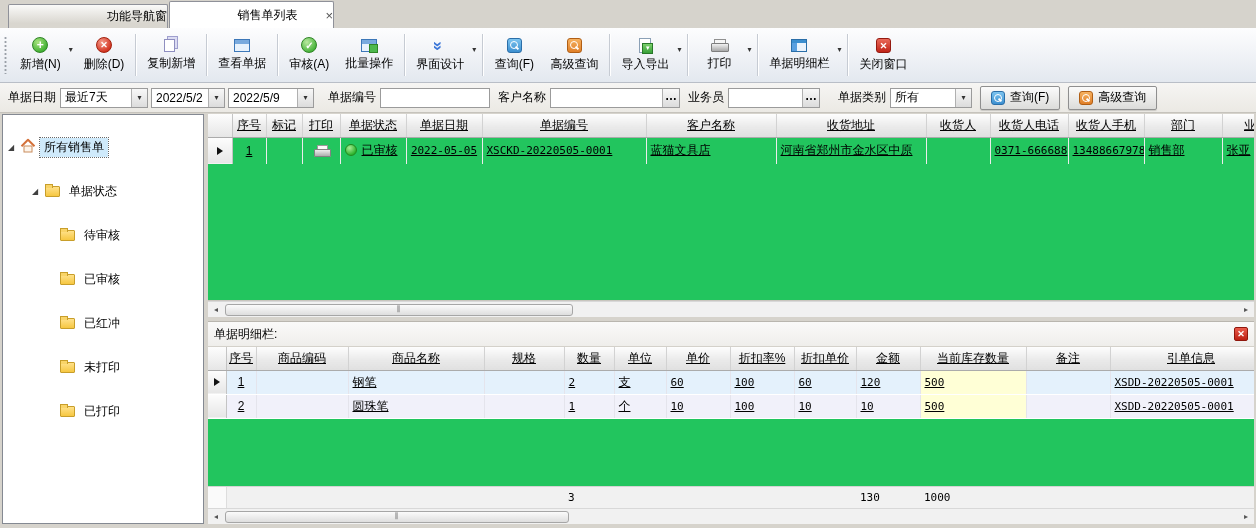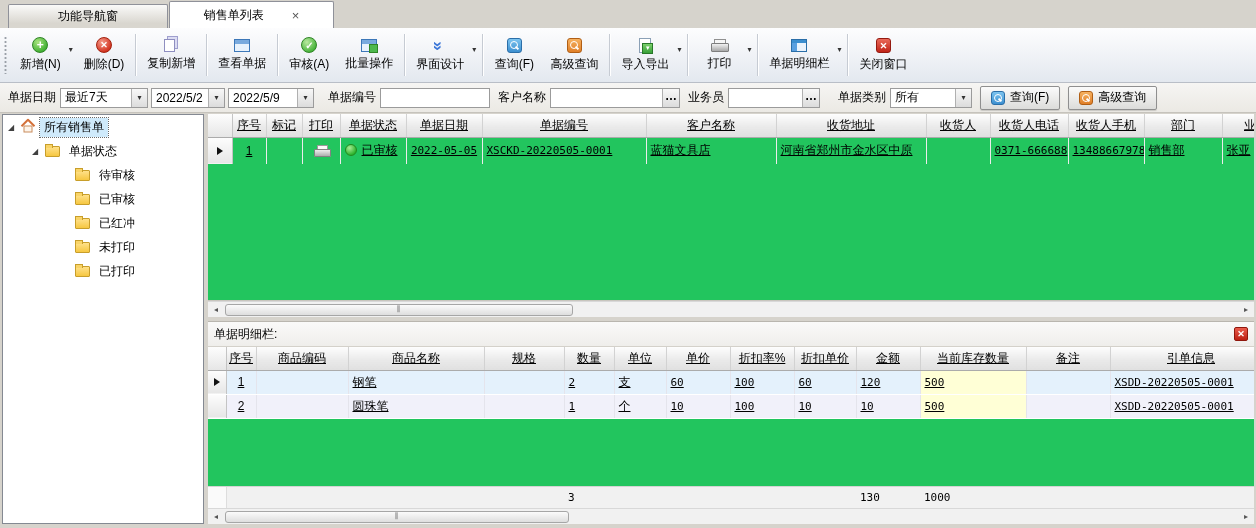--- a/index.html
+++ b/index.html
@@ -5,21 +5,21 @@
   * { margin:0; padding:0; box-sizing:border-box; }
   html,body { width:1256px; height:528px; }
   body {
     position:relative; background:#d6d3cc; overflow:hidden;
     font-family:"Liberation Sans", sans-serif; font-size:12px; color:#000;
   }
 
   
   .tabbar { height:28px; display:flex; align-items:flex-end; padding-left:8px; background:#d6d3cc; }
   .tab { border:1px solid #8f9199; border-bottom:none; border-radius:2px 2px 0 0;
-         display:flex; align-items:center; justify-content:center; cursor:default; }
+         display:flex; align-items:center; justify-content:flex-end; cursor:default; }
   .tab.inactive { height:24px; width:160px; background:linear-gradient(#fafaf9,#d9d6cf 80%); }
   .tab.active  { height:27px; width:165px; background:#fff; position:relative; z-index:2; margin-left:1px;
                  display:flex; gap:28px; }
   .tab-close { color:#555; font-size:13px; line-height:1; cursor:pointer; }
   .tab-close::before { content:"×"; }
 
   
   .toolbar { height:55px; background:linear-gradient(#fdfdfe,#e3e8ef); border-bottom:1px solid #b9bec7;
              display:flex; align-items:center; padding-left:12px; position:relative; }
   .toolbar::before { content:""; position:absolute; left:4px; top:8px; bottom:8px; width:3px;
@@ -94,22 +94,22 @@
           box-shadow:0 1px 1px rgba(0,0,0,.15); font:inherit; }
   .fbtn .ic-sq { width:14px; height:14px; margin:0; }
 
   
   .content { position:absolute; top:113px; left:0; right:0; height:411px; display:flex; padding:1px 2px 0 2px; }
   .treepanel { width:202px; background:#fff; border:1px solid #848992; overflow:hidden; }
   .splitter { width:4px; cursor:col-resize; }
   .rightcol { flex:1; display:flex; flex-direction:column; overflow:hidden; }
 
   
-  .tree-item { height:24px; display:flex; align-items:center; cursor:pointer; }
-  .ti-l0 { padding-left:5px; } .ti-l1 { padding-left:29px; } .ti-l2 { padding-left:59px; }
+  .tree-item { height:24px; display:flex; align-items:center; cursor:pointer;margin-top:20px; }
+  .ti-l0 { padding-left:5px; } .ti-l1 { padding-left:29px; } .ti-l2 { padding-left:44px; }
   .expander { width:12px; font-size:8px; color:#404040; flex:none; }
   .expander.open::before { content:"◢"; }
   .tree-label { padding:1px 4px; white-space:nowrap; }
   .tree-item.selected .tree-label { background:#cfeafb; outline:1px dotted #6a6a6a; }
   .folder-icon { width:15px; height:11px; background:linear-gradient(#ffe18a,#f6c741); border:1px solid #c89e2a;
                  border-radius:1px; position:relative; margin:0 5px 0 1px; flex:none; }
   .folder-icon::before { content:""; position:absolute; top:-3px; left:-1px; width:6px; height:3px;
                  background:#f9d468; border:1px solid #c89e2a; border-bottom:none; }
   .home-icon { flex:none; margin-right:4px; }
 

